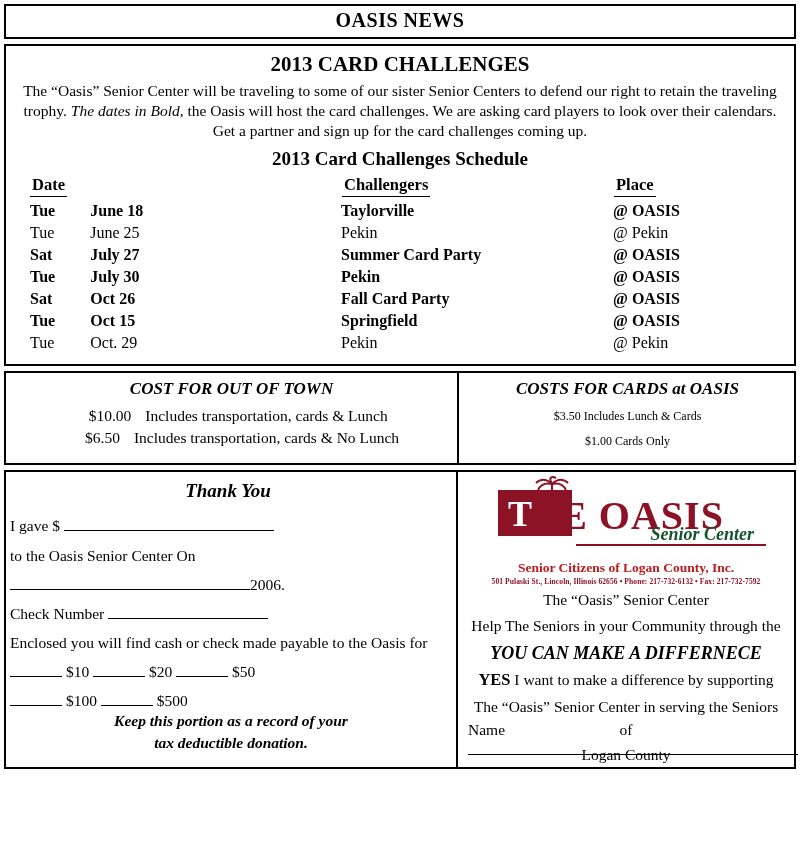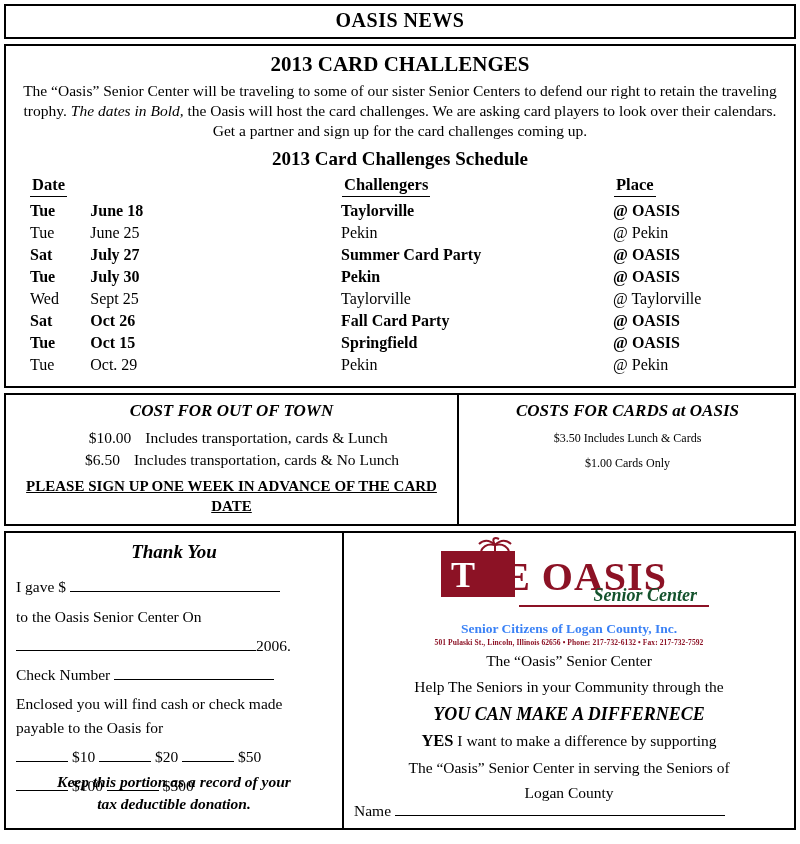--- a/index.html
+++ b/index.html
@@ -135,23 +135,23 @@
     margin: 10px 0 6px 0;
   }
 
   
   .bottom-row {
     display: flex;
     height: 299px;
   }
   .thankyou {
     border: 2px solid #000;
-    width: 340px;
+    width: 454px;
     box-sizing: border-box;
-    padding: 8px 10px 6px 10px;
+    padding: 8px 10px 6px 4px;
     position: relative;
   }
   .thankyou-title {
     text-align: center;
     font-size: 19px;
     font-weight: bold;
     font-style: italic;
     margin-bottom: 12px;
   }
   .ty-line {
@@ -230,21 +230,21 @@
     font-family: "Liberation Serif", serif;
     text-align: center;
   }
   .logo-underline {
     position: absolute;
     left: 90px; right: 0; top: 64px;
     border-bottom: 2px solid #8c1225;
   }
   .logo-sub {
     font-size: 13.5px;
-    color: #3b82f6;
+    color: #b91c1c;
     font-weight: bold;
     margin-top: 2px;
   }
   .logo-addr {
     font-size: 7.5px;
     color: #8c1225;
     font-weight: bold;
     margin-top: 1px;
     letter-spacing: 0.1px;
   }
@@ -309,26 +309,20 @@
           <td class="col-date">July 27</td>
           <td class="col-chal">Summer Card Party</td>
           <td class="col-place">@ OASIS</td>
         </tr>
         <tr class="bold">
           <td class="col-day">Tue</td>
           <td class="col-date">July 30</td>
           <td class="col-chal">Pekin</td>
           <td class="col-place">@ OASIS</td>
         </tr>
-        <tr>
-          <td class="col-day">Wed</td>
-          <td class="col-date">Sept 25</td>
-          <td class="col-chal">Taylorville</td>
-          <td class="col-place">@ Taylorville</td>
-        </tr>
         <tr class="bold">
           <td class="col-day">Sat</td>
           <td class="col-date">Oct 26</td>
           <td class="col-chal">Fall Card Party</td>
           <td class="col-place">@ OASIS</td>
         </tr>
         <tr class="bold">
           <td class="col-day">Tue</td>
           <td class="col-date">Oct 15</td>
           <td class="col-chal">Springfield</td>
@@ -349,21 +343,20 @@
 
   <div class="cost-row">
     <div class="cost-left">
       <div class="cost-head">COST FOR OUT OF TOWN</div>
       <div class="cost-line">
         <span class="amt">$10.00</span><span class="desc">Includes transportation, cards &amp; Lunch</span>
       </div>
       <div class="cost-line">
         <span class="amt">$6.50</span><span class="desc">Includes transportation, cards &amp; No Lunch</span>
       </div>
-      <div class="cost-note">PLEASE SIGN UP ONE WEEK IN ADVANCE OF THE CARD DATE</div>
     </div>
     <div class="cost-right">
       <div class="cost-head">COSTS FOR CARDS at OASIS</div>
       <div class="cost-line2">$3.50 Includes Lunch &amp; Cards</div>
       <div class="cost-line2">$1.00 Cards Only</div>
     </div>
   </div>
 
   <div class="bottom-row">
 

